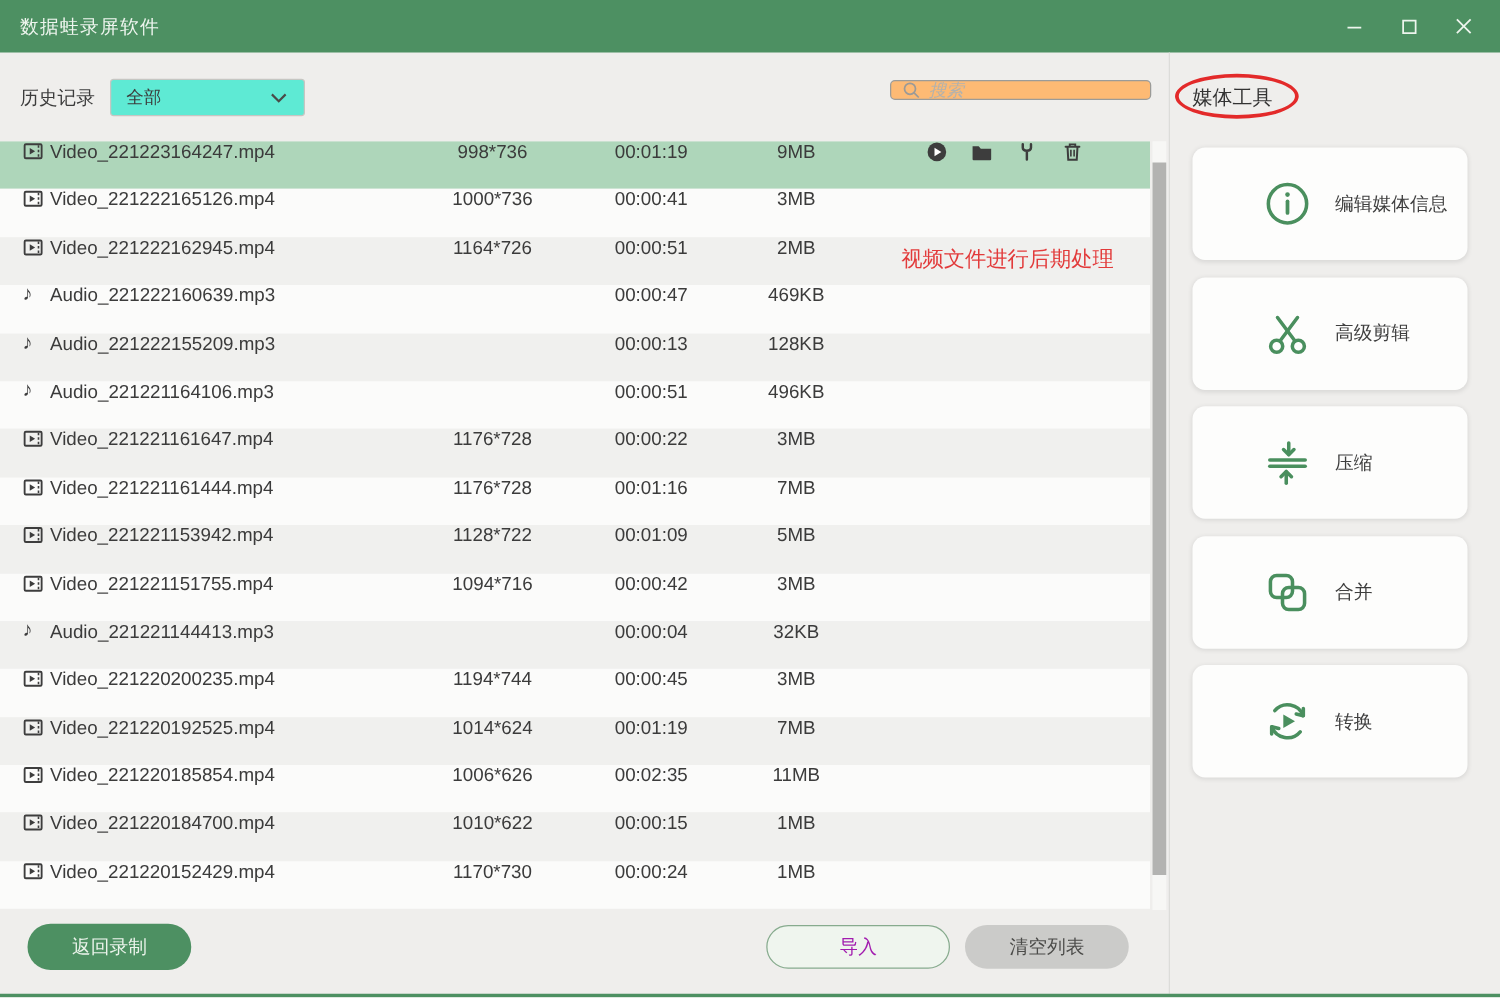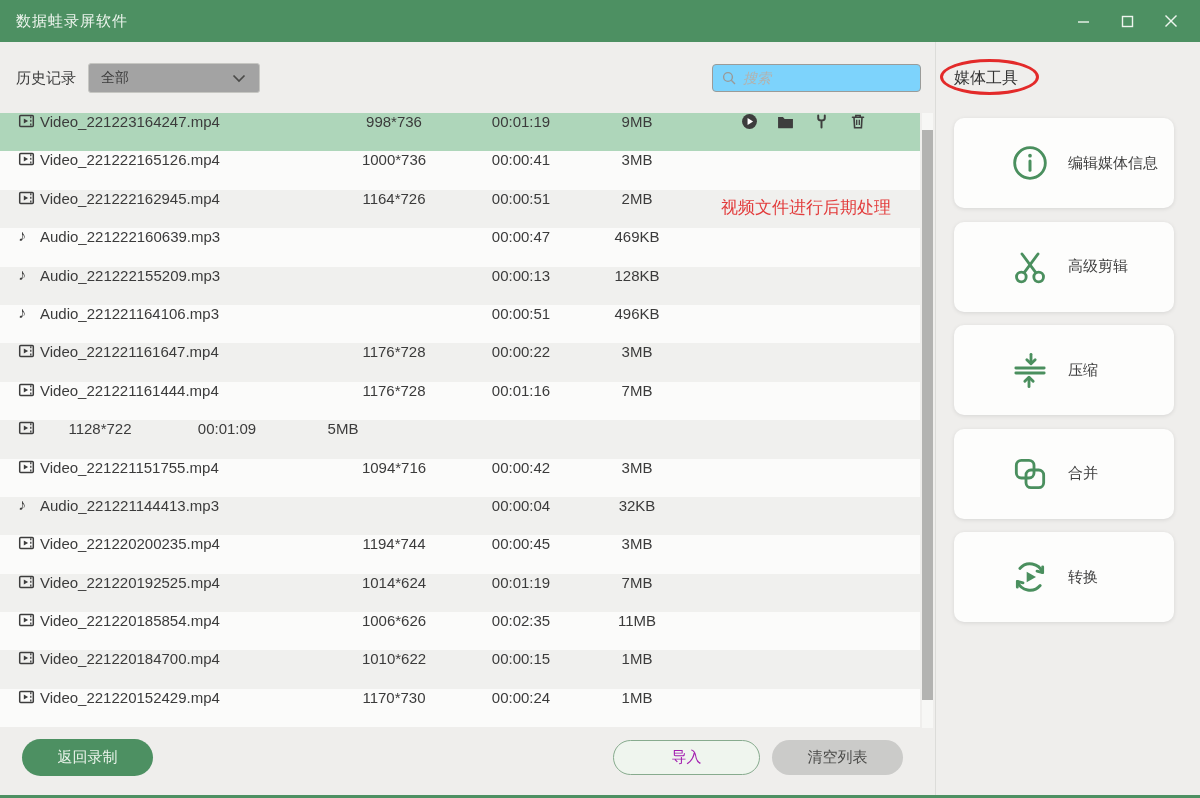--- a/index.html
+++ b/index.html
@@ -9,25 +9,25 @@
 
   
   .titlebar { position:absolute; left:0; top:0; width:1200px; height:42px; background:#4d9062;
               display:flex; align-items:center; }
   .title-text { color:#eef5ee; font-size:15px; font-weight:500; margin-left:16px; letter-spacing:1px; }
   .win-controls { position:absolute; right:14px; top:0; height:42px; display:flex; align-items:center; gap:14px; }
   .win-btn { width:30px; height:30px; display:flex; align-items:center; justify-content:center; cursor:pointer; }
 
   
   .history-label { position:absolute; left:16px; top:69px; font-size:15px; color:#3c3c3c; }
-  .dropdown { position:absolute; left:88px; top:63px; width:172px; height:30px; background:#a3a3a3;
+  .dropdown { position:absolute; left:88px; top:63px; width:156px; height:30px; background:#5eead4;
               border:1px solid #c6c6c2; border-radius:3px; display:flex; align-items:center; cursor:pointer; }
   .dropdown-value { font-size:14px; color:#3c3c3c; margin-left:12px; flex:1; }
   .dropdown-chevron { margin-right:13px; display:flex; }
-  .searchbox { position:absolute; left:712px; top:64px; width:209px; height:28px; background:#7dd3fc;
+  .searchbox { position:absolute; left:712px; top:64px; width:209px; height:16px; background:#fdba74;
                border:1px solid #9b9b98; border-radius:4px; display:flex; align-items:center; }
   .searchbox .mag { margin-left:9px; display:flex; }
   .searchbox input { flex:1; height:100%; border:none; outline:none; background:transparent;
                      font-size:14px; color:#555; padding:0 8px 0 7px; font-family:inherit; }
   .searchbox input::placeholder { font-style:italic; color:#b2b2ae; }
 
   
   .file-list { position:absolute; left:0; top:113px; width:920px; height:615px; overflow:hidden; }
   .row { position:relative; display:flex; align-items:flex-start; height:38.4px; font-size:15px; color:#3b3b3b; }
   .row.selected { background:#aed6ba; }
@@ -246,20 +246,21 @@
     <span class="cell-actions"></span>
   </div>
       <div class="row row-dark">
     <span class="cell-icon">
           <svg width="17" height="16" viewBox="0 0 16 16">
     <rect x="1.2" y="2.4" width="13.6" height="11.2" rx="1" fill="none" stroke="#3d3d3d" stroke-width="1.5"></rect>
     <line x1="12.3" y1="3.2" x2="12.3" y2="12.8" stroke="#3d3d3d" stroke-width="1.3" stroke-dasharray="2 1.6"></line>
     <polygon points="5.3,5.4 9.6,8 5.3,10.6" fill="#3d3d3d"></polygon>
   </svg>
         </span>
+    <span class="cell-name">Video_221221153942.mp4</span>
     <span class="cell-res">1128*722</span>
     <span class="cell-dur">00:01:09</span>
     <span class="cell-size">5MB</span>
     <span class="cell-actions"></span>
   </div>
       <div class="row row-light">
     <span class="cell-icon">
           <svg width="17" height="16" viewBox="0 0 16 16">
     <rect x="1.2" y="2.4" width="13.6" height="11.2" rx="1" fill="none" stroke="#3d3d3d" stroke-width="1.5"></rect>
     <line x1="12.3" y1="3.2" x2="12.3" y2="12.8" stroke="#3d3d3d" stroke-width="1.3" stroke-dasharray="2 1.6"></line>

